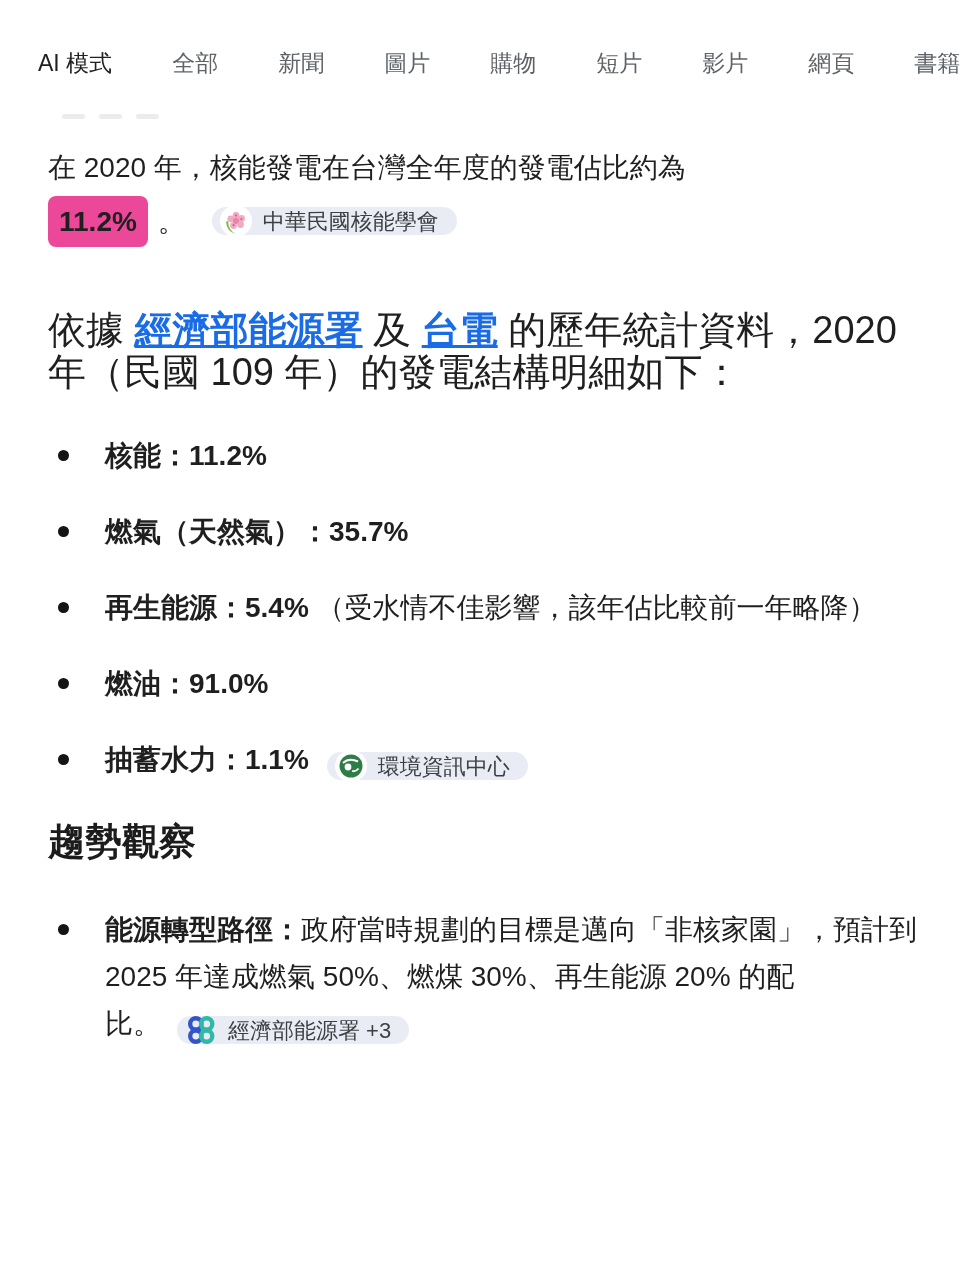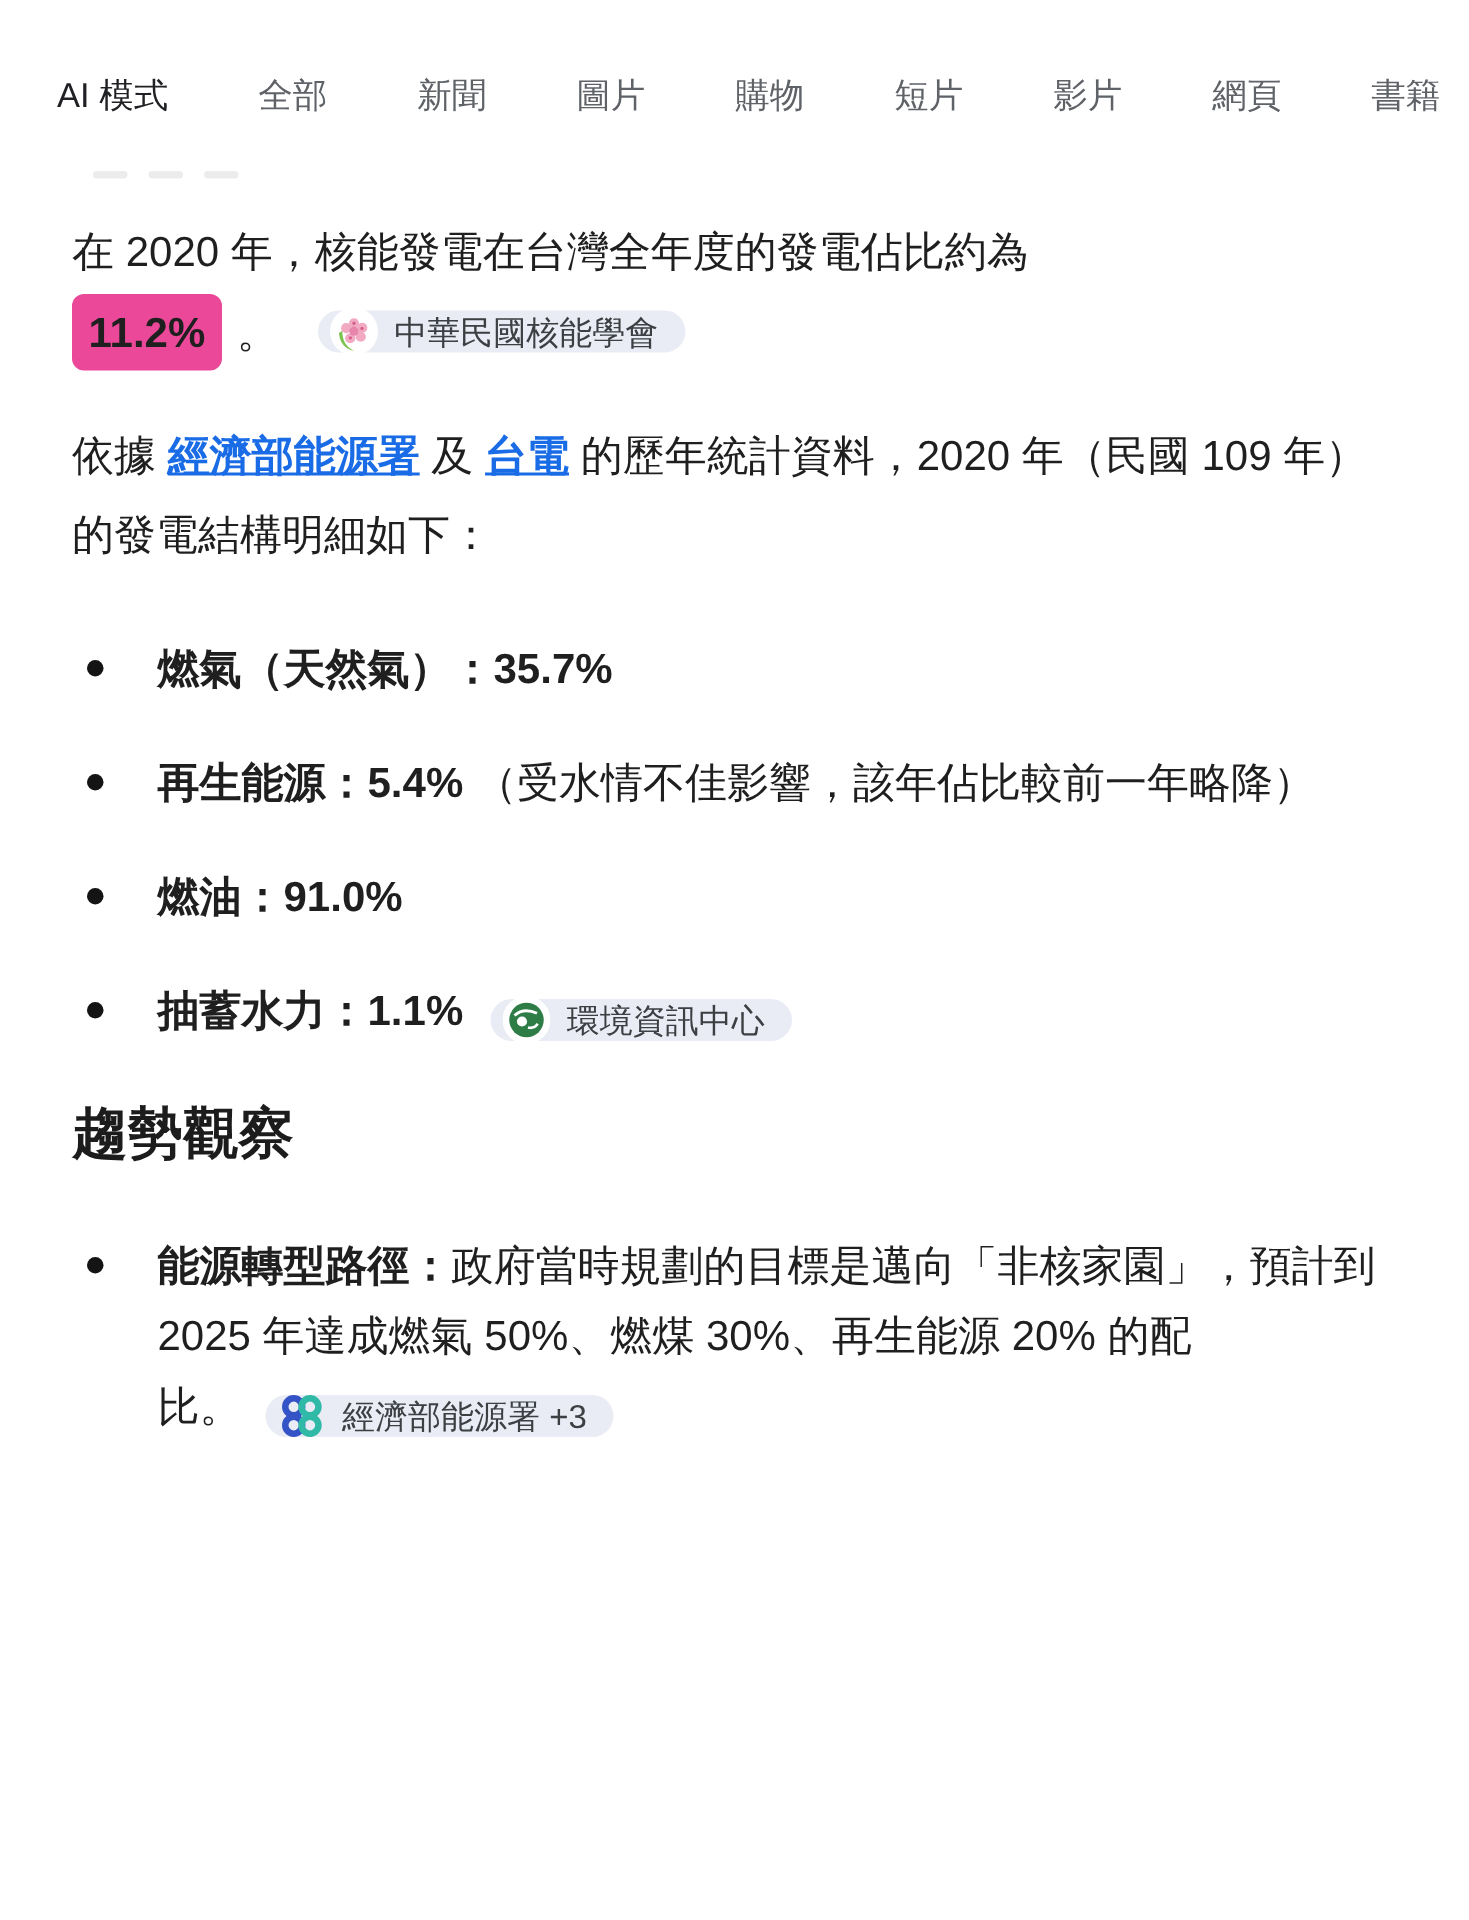--- a/index.html
+++ b/index.html
@@ -33,21 +33,21 @@
   
   .badge {
     display:inline-flex; align-items:center; gap:11px;
     background:#e9ecf4; border-radius:24px;
     padding:6px 18px 6px 8px; height:28px;
     font-size:22px; color:#3c4043; cursor:pointer; white-space:nowrap;
   }
   .badge .bicon { width:32px; height:32px; flex:0 0 32px; display:block; }
   .p1 .badge { margin-left:26px; }
   
-  .p2 { margin-top:32px; font-size:28px; line-height:53px; max-width:900px; }
+  .p2 { margin-top:64px; font-size:38px; line-height:42px; max-width:900px; }
   .p2 a { color:#1a6ce6; font-weight:700; text-decoration:underline; cursor:pointer; }
   
   ul { list-style:none; }
   .breakdown { margin-top:40px; font-size:28px; }
   .breakdown li { display:flex; align-items:flex-start; margin-bottom:31px; line-height:45px; }
   .dot { flex:0 0 11px; width:11px; height:11px; border-radius:50%; background:#141414; margin:17px 36px 0 10px; }
   .blabel { font-weight:700; }
   .note { font-weight:400; }
   .breakdown .badge { margin-left:18px; vertical-align:-13px; }
   .inlinebadge { display:inline-flex; vertical-align:-13px; }
@@ -108,20 +108,24 @@
     </div>
   </div>
 
   <div class="p2">
     <span>依據 </span><a>經濟部能源署</a><span> 及 </span><a>台電</a><span> 的歷年統計資料，2020 年（民國 109 年）的發電結構明細如下：</span>
   </div>
 
   <ul class="breakdown">
     <li>
       <span class="dot"></span>
+      <span class="blabel">核能：11.2%</span>
+    </li>
+    <li>
+      <span class="dot"></span>
       <span class="blabel">燃氣（天然氣）：35.7%</span>
     </li>
     <li>
       <span class="dot"></span>
       <span>
         <span class="blabel">再生能源：5.4%</span>
         <span class="note">（受水情不佳影響，該年佔比較前一年略降）</span>
       </span>
     </li>
     <li>

